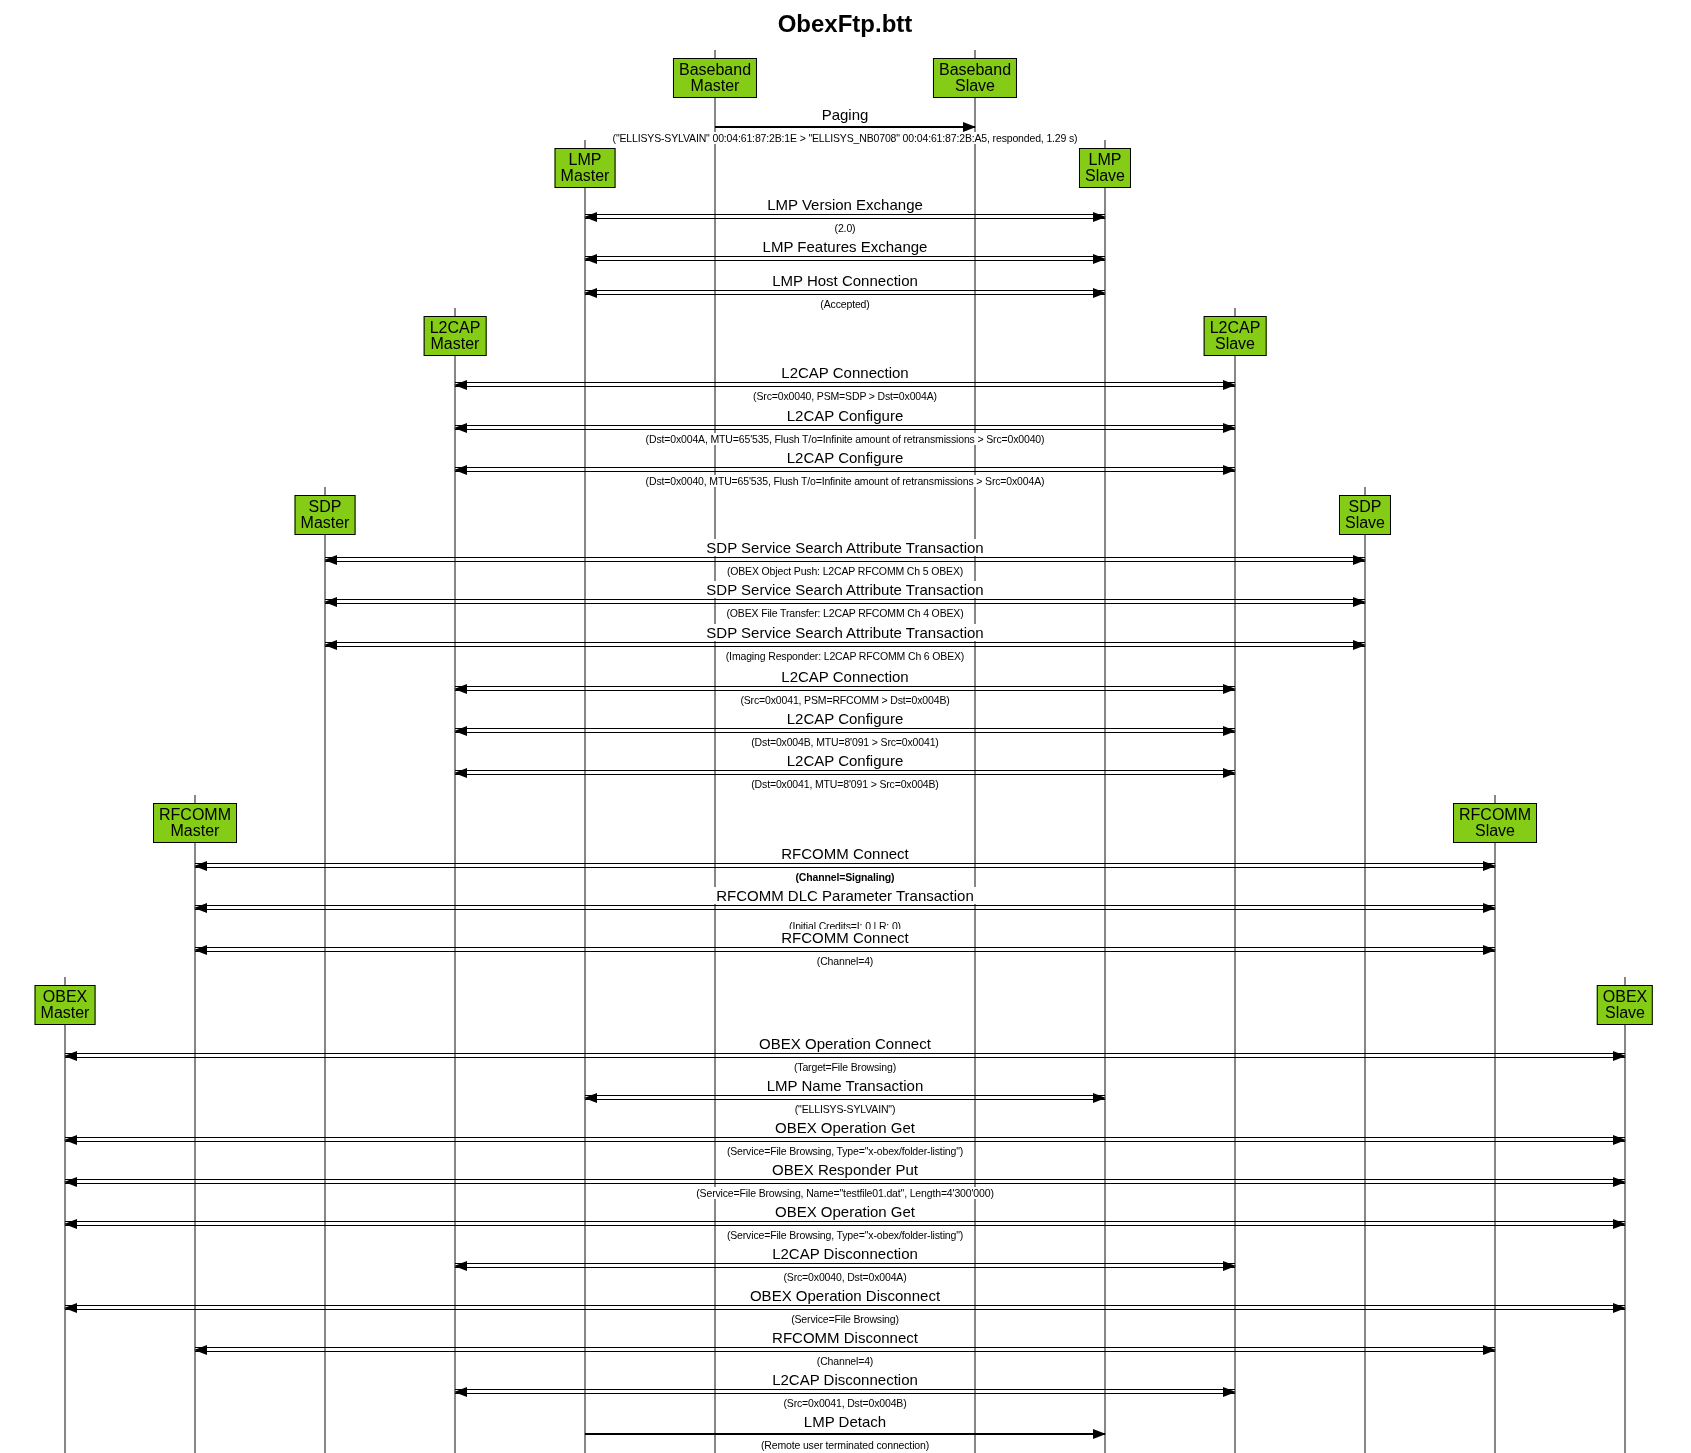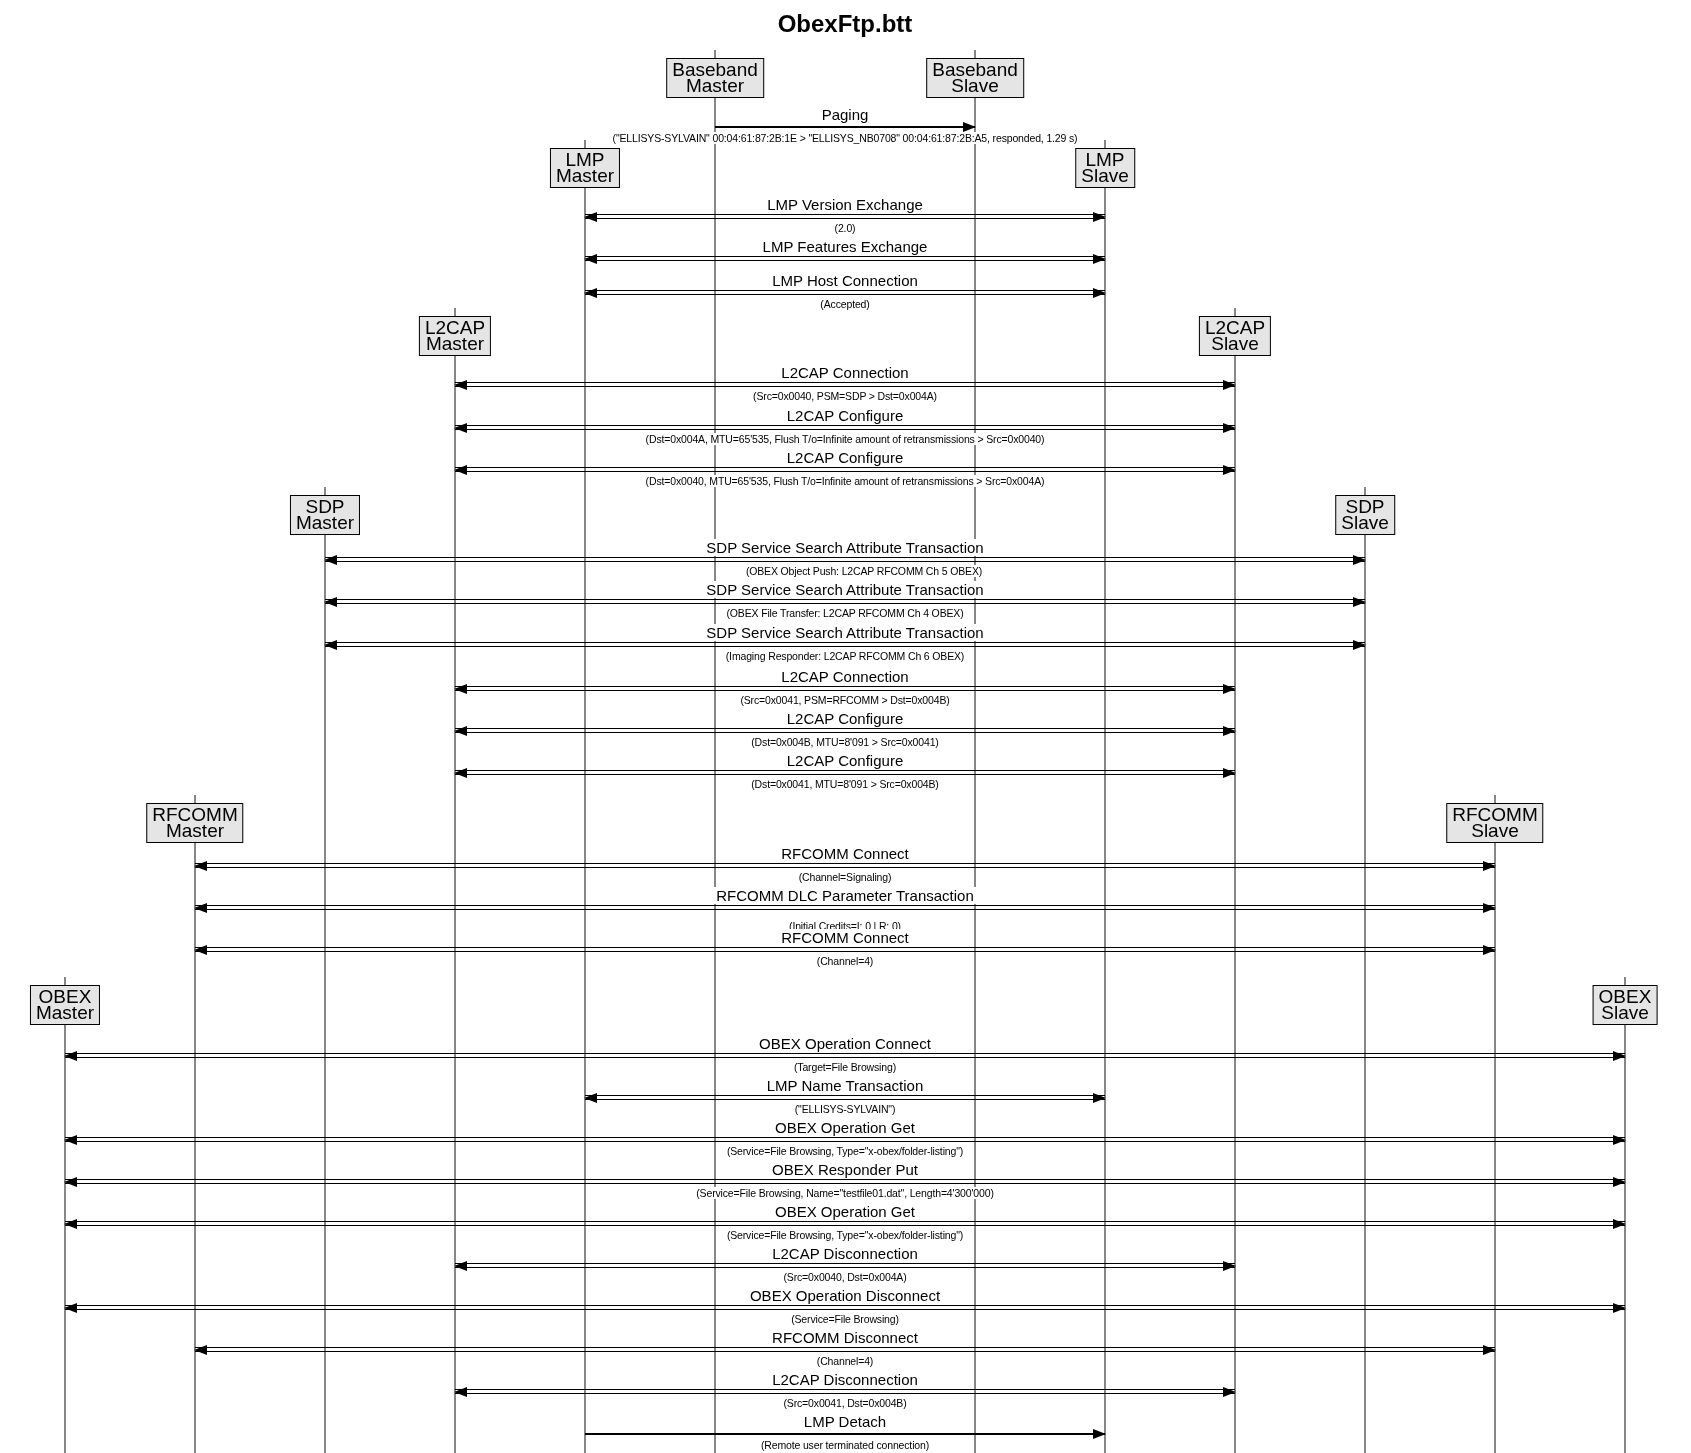--- a/index.html
+++ b/index.html
@@ -15,22 +15,22 @@
     position:absolute;
     transform:translateX(-50%);
     font-size:24px;font-weight:bold;
     white-space:nowrap;
   }
   .lifeline{
     position:absolute;width:2px;background:#878787;z-index:0;
   }
   .pbox{
     position:absolute;transform:translateX(-50%);
-    background:#e5e5e5;border:1.5px solid #000;
-    text-align:center;font-size:19px;line-height:16px;
+    background:#84cc16;border:1.5px solid #000;
+    text-align:center;font-size:16px;line-height:16px;
     padding:3px 5px;white-space:nowrap;z-index:2;
   }
   .pbox span{display:block;}
   .arrow-double{
     position:absolute;height:3px;
     border-top:1.5px solid #000;border-bottom:1.5px solid #000;
     z-index:3;
   }
   .arrow-single{
     position:absolute;height:2px;background:#000;z-index:3;
@@ -153,21 +153,21 @@
         <span class="ah ah-l"></span>
         <span class="ah ah-r"></span>
       </div>
       <div class="msg-label" style="left: 845px; top: 449px;">L2CAP Configure</div>
       <div class="msg-params" style="left: 845px; top: 475px;">(Dst=0x0040, MTU=65'535, Flush T/o=Infinite amount of retransmissions &gt; Src=0x004A)</div>
       <div class="arrow-double" style="left: 325px; width: 1040px; top: 557px;">
         <span class="ah ah-l"></span>
         <span class="ah ah-r"></span>
       </div>
       <div class="msg-label" style="left: 845px; top: 539px;">SDP Service Search Attribute Transaction</div>
-      <div class="msg-params" style="left: 864px; top: 565px;">(OBEX Object Push: L2CAP RFCOMM Ch 5 OBEX)</div>
+      <div class="msg-params" style="left: 845px; top: 565px;">(OBEX Object Push: L2CAP RFCOMM Ch 5 OBEX)</div>
       <div class="arrow-double" style="left: 325px; width: 1040px; top: 599px;">
         <span class="ah ah-l"></span>
         <span class="ah ah-r"></span>
       </div>
       <div class="msg-label" style="left: 845px; top: 581px;">SDP Service Search Attribute Transaction</div>
       <div class="msg-params" style="left: 845px; top: 607px;">(OBEX File Transfer: L2CAP RFCOMM Ch 4 OBEX)</div>
       <div class="arrow-double" style="left: 325px; width: 1040px; top: 642px;">
         <span class="ah ah-l"></span>
         <span class="ah ah-r"></span>
       </div>
@@ -189,21 +189,21 @@
         <span class="ah ah-l"></span>
         <span class="ah ah-r"></span>
       </div>
       <div class="msg-label" style="left: 845px; top: 752px;">L2CAP Configure</div>
       <div class="msg-params" style="left: 845px; top: 778px; text-align: center;">(Dst=0x0041, MTU=8'091 &gt; Src=0x004B)</div>
       <div class="arrow-double" style="left: 195px; width: 1300px; top: 863px;">
         <span class="ah ah-l"></span>
         <span class="ah ah-r"></span>
       </div>
       <div class="msg-label" style="left: 845px; top: 845px;">RFCOMM Connect</div>
-      <div class="msg-params" style="left: 845px; top: 871px;">(Channel=Signaling)</div>
+      <div class="msg-params" style="left: 845px; top: 871px; font-weight: bold;">(Channel=Signaling)</div>
       <div class="arrow-double" style="left: 195px; width: 1300px; top: 905px;">
         <span class="ah ah-l"></span>
         <span class="ah ah-r"></span>
       </div>
       <div class="msg-label" style="left: 845px; top: 887px;">RFCOMM DLC Parameter Transaction</div>
       <div class="msg-params" style="left: 845px; top: 920px;">(Initial Credits=I: 0 | R: 0)</div>
       <div class="arrow-double" style="left: 195px; width: 1300px; top: 947px;">
         <span class="ah ah-l"></span>
         <span class="ah ah-r"></span>
       </div>

